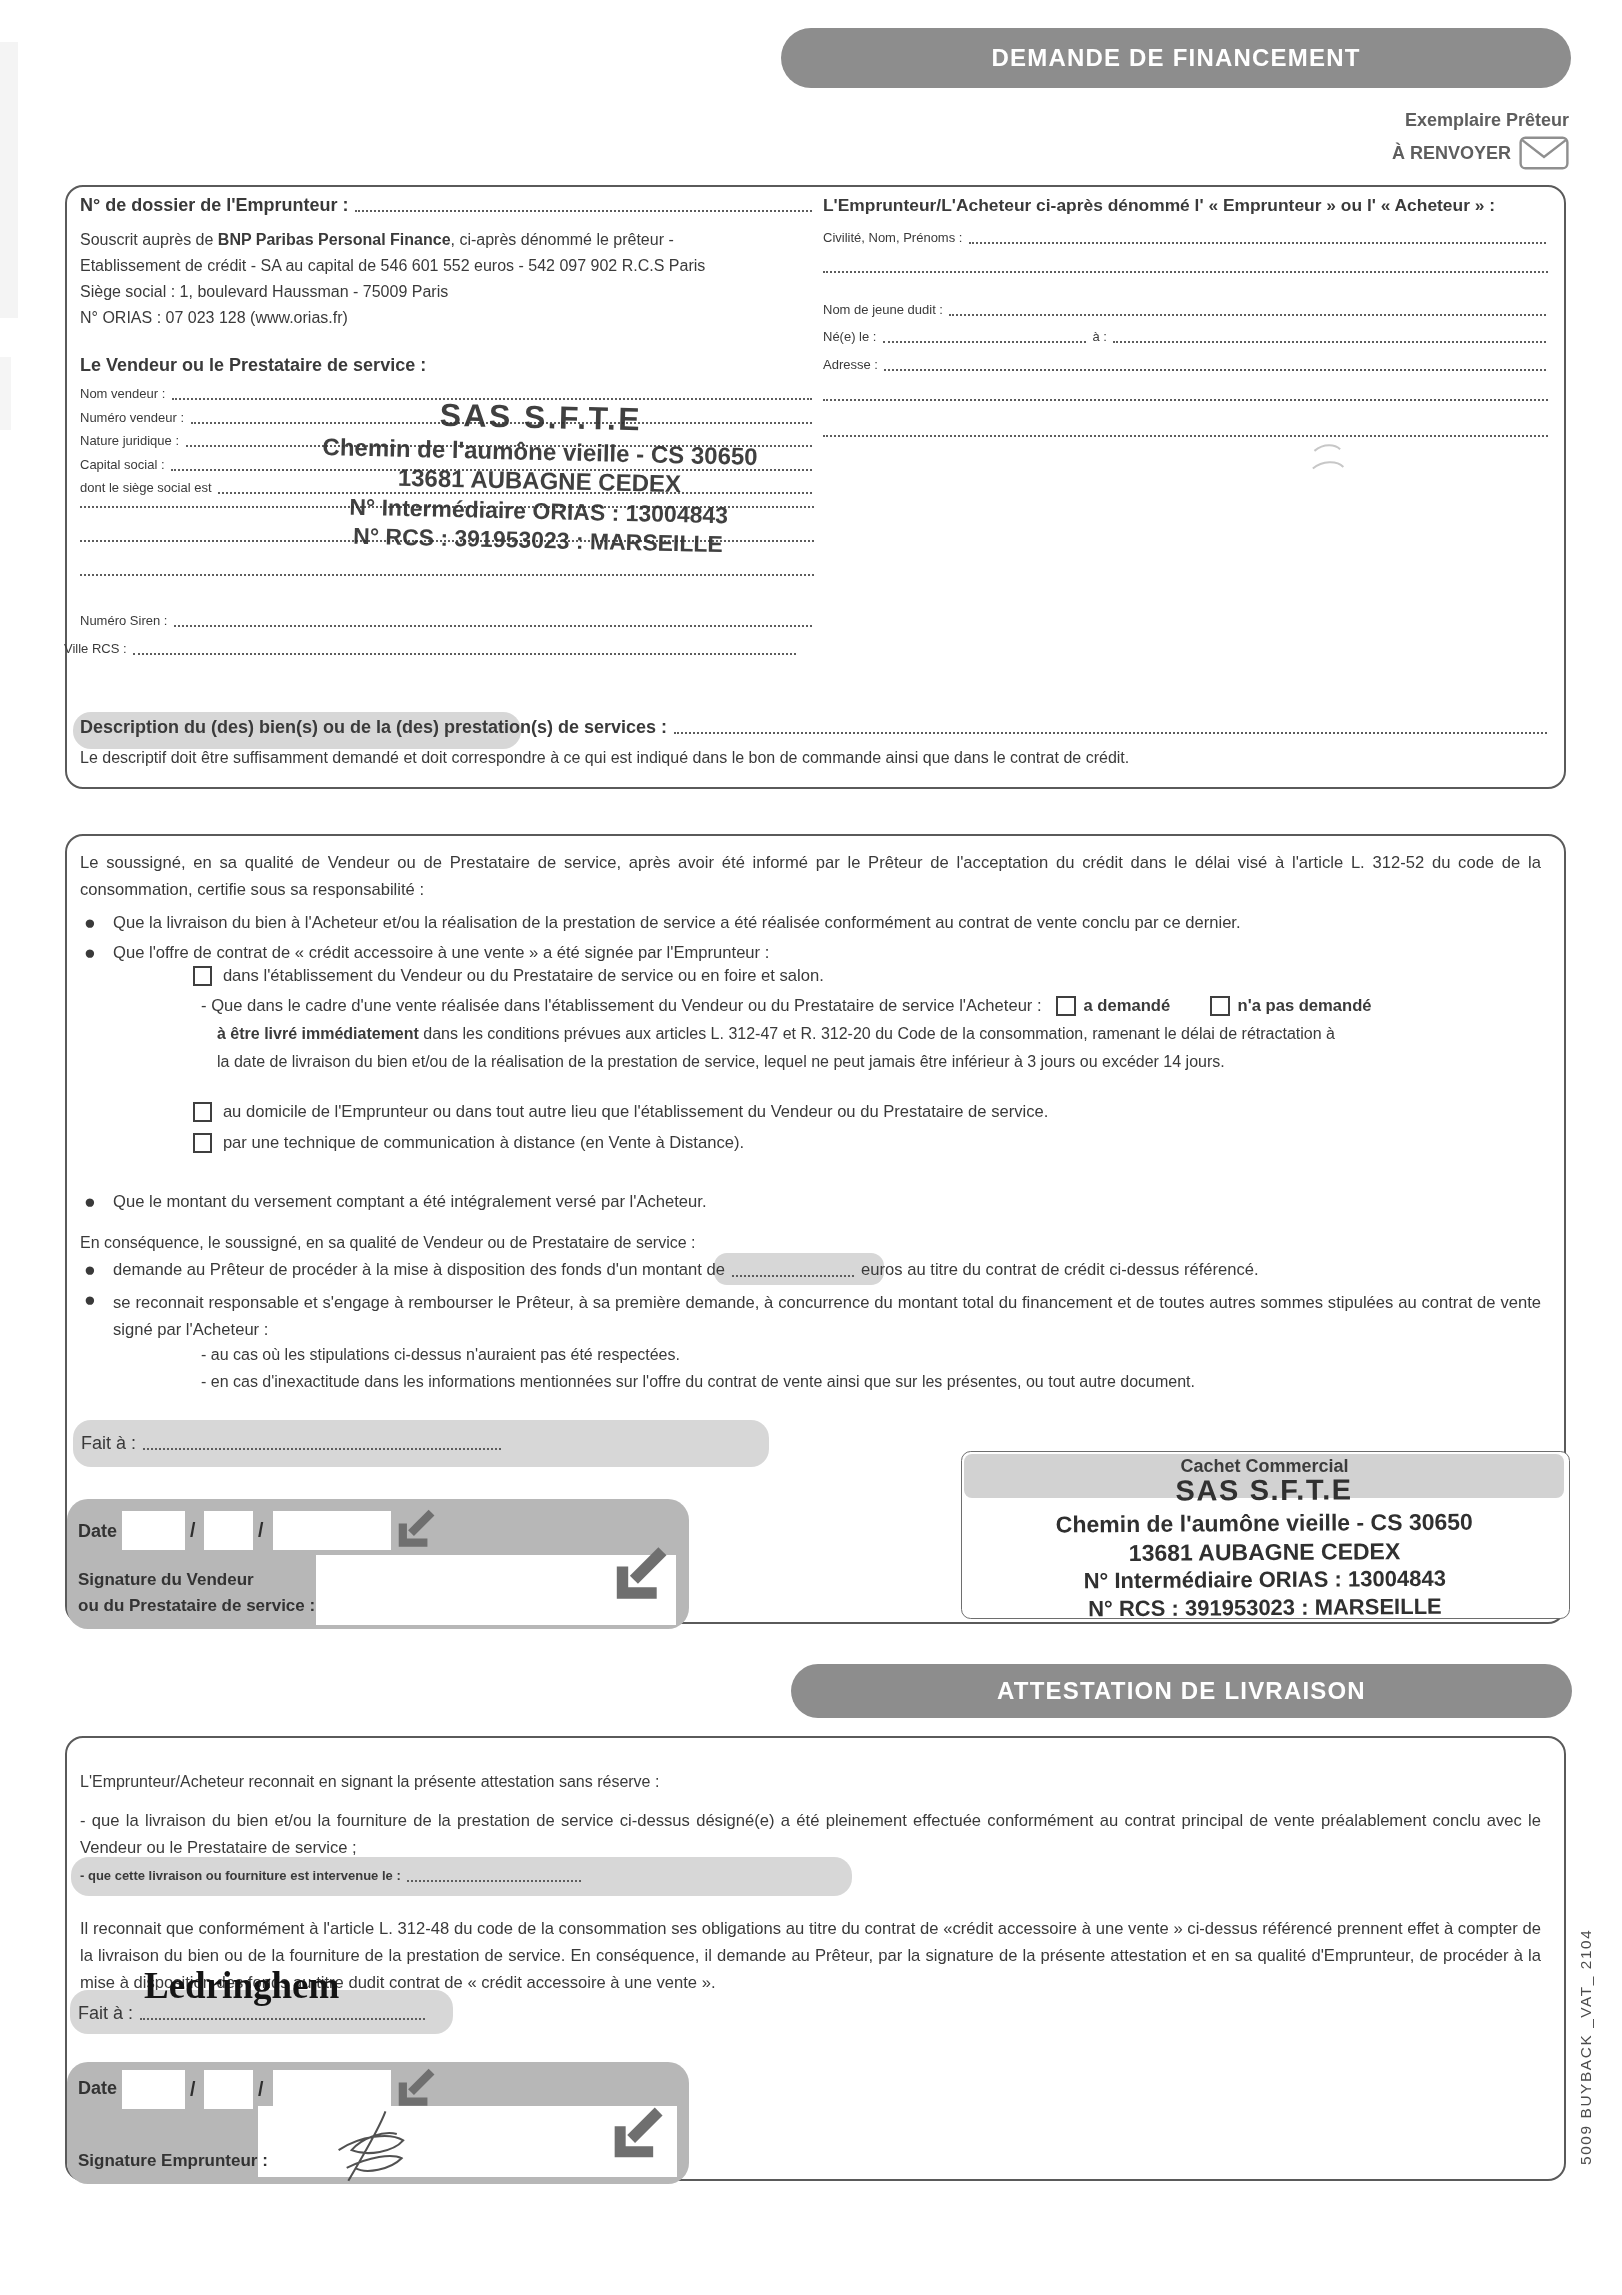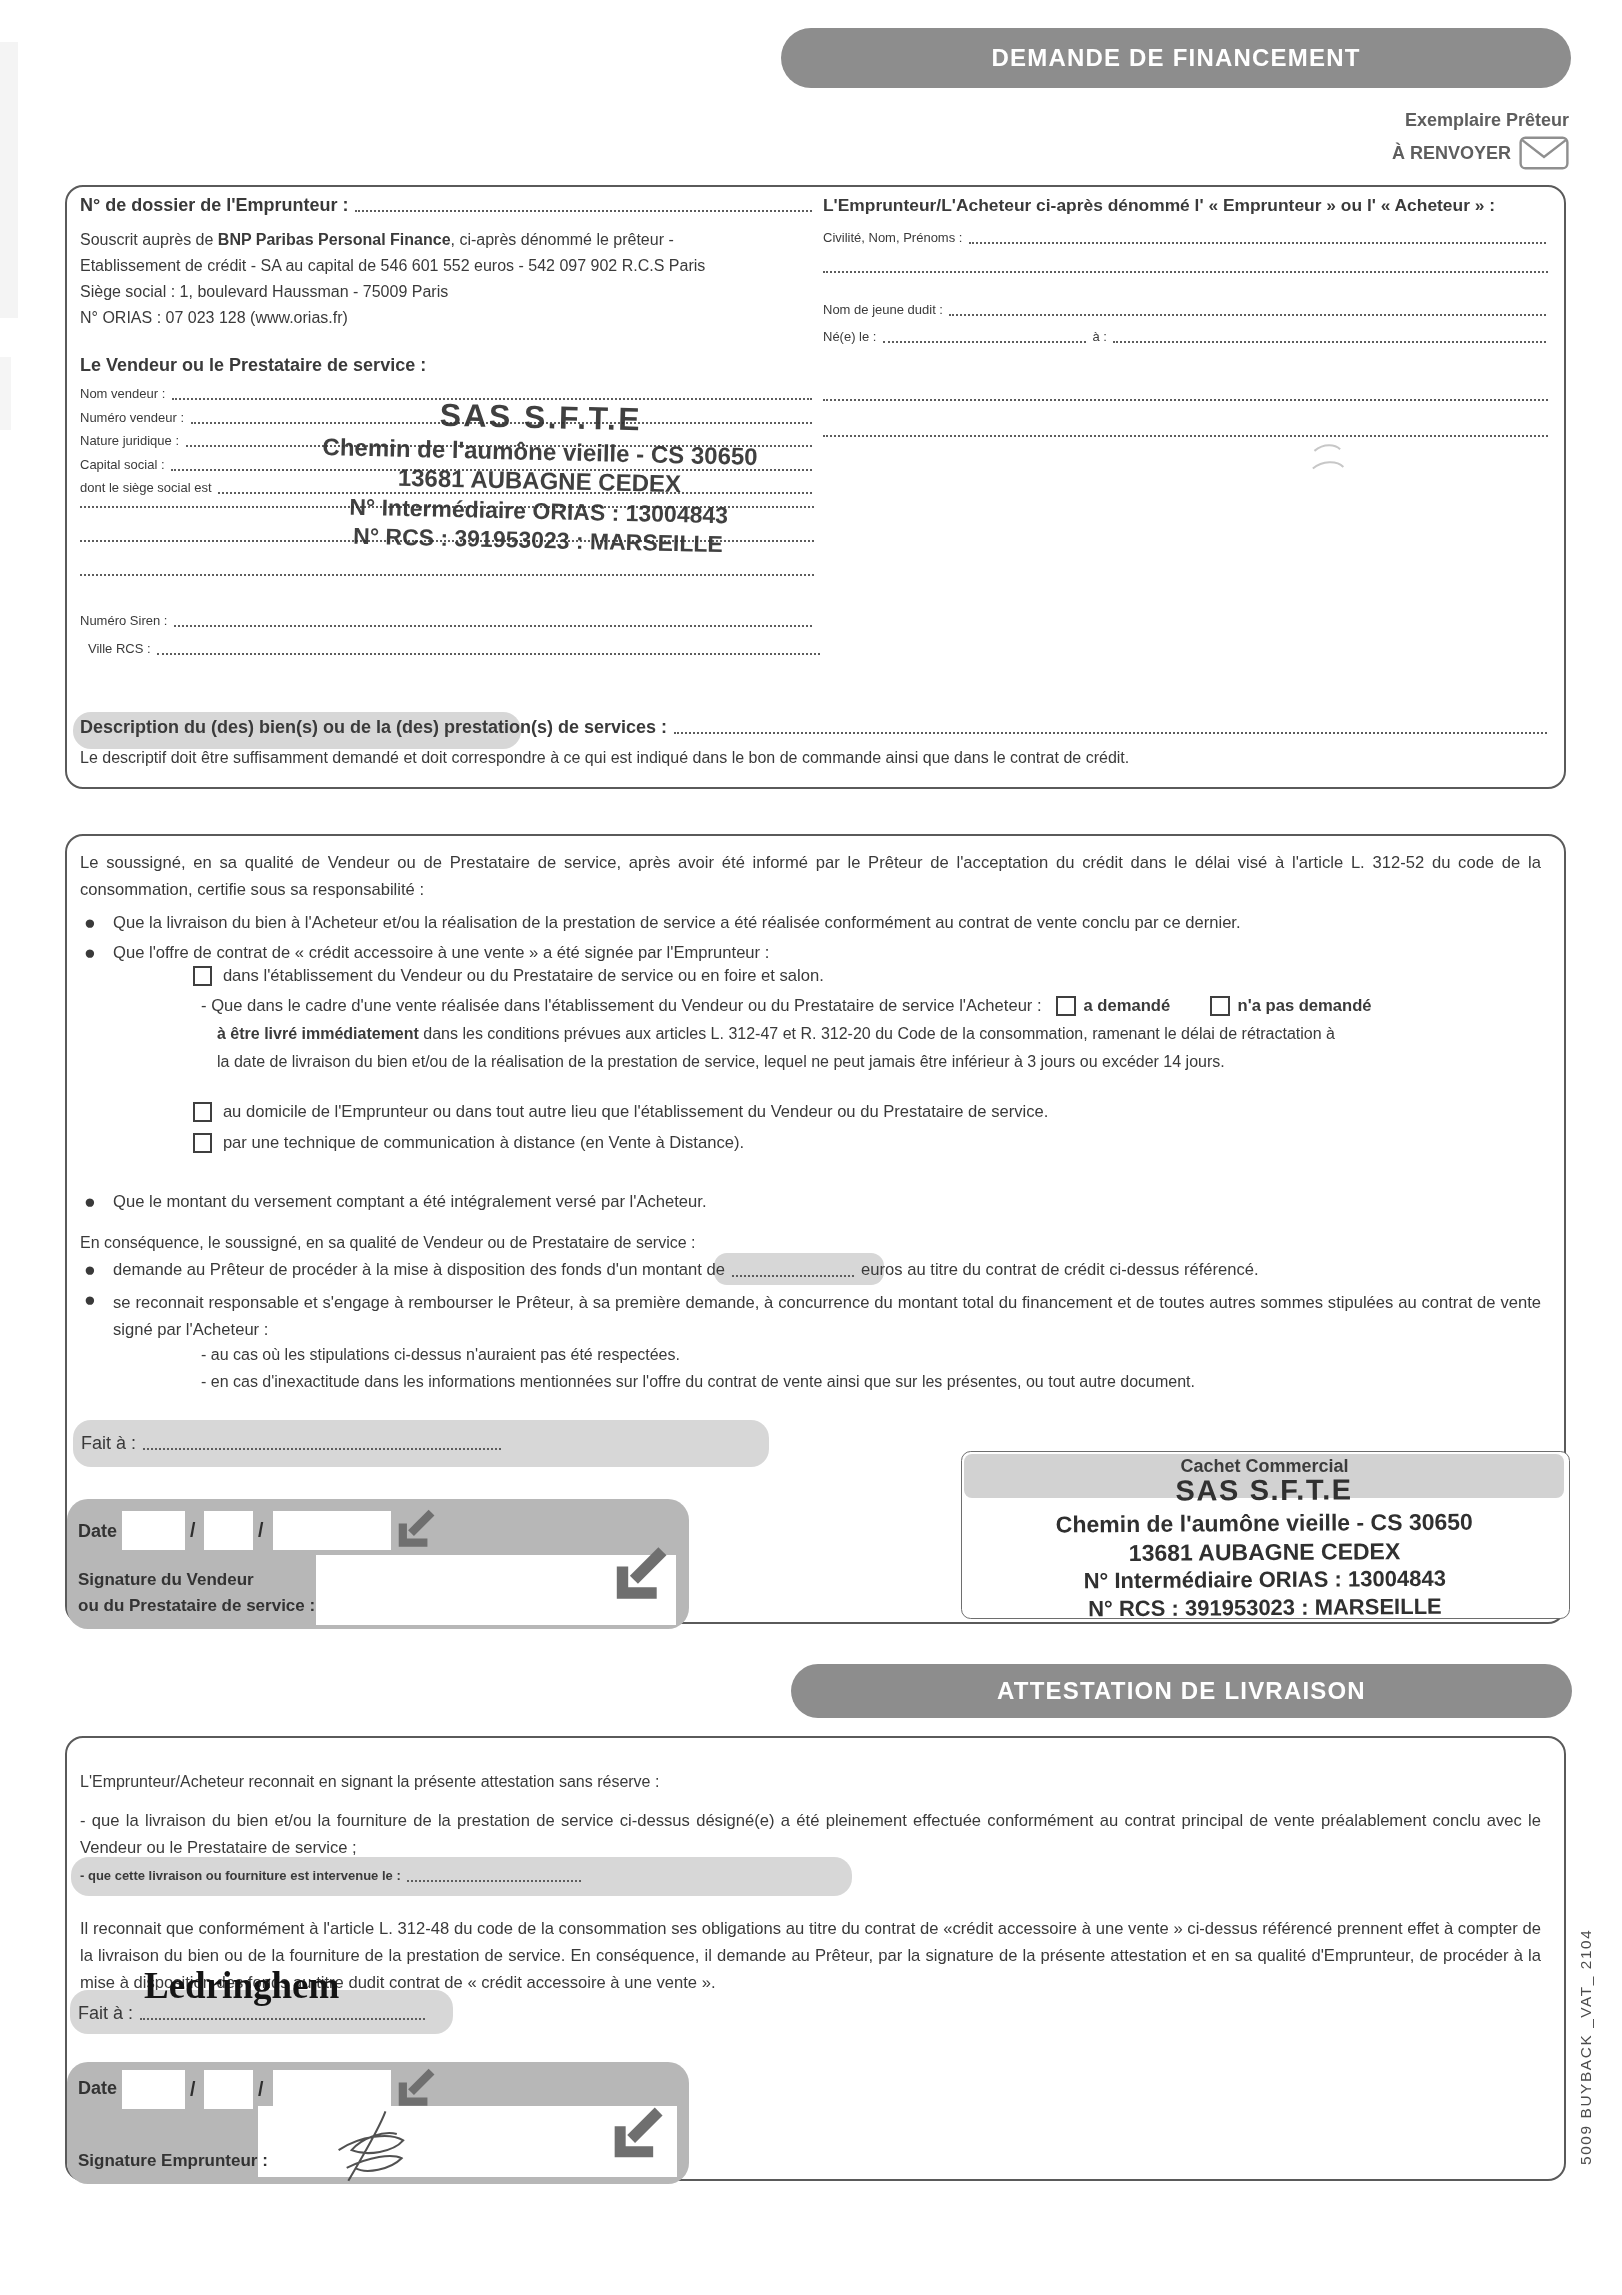--- a/index.html
+++ b/index.html
@@ -91,21 +91,21 @@
     <span class="lab">dont le siège social est</span>
       <span class="dots"></span>
   </div>
   <div class="dotline" style="left:80px;top:506px;width:734px"></div>
   <div class="dotline" style="left:80px;top:540px;width:734px"></div>
   <div class="dotline" style="left:80px;top:574px;width:734px"></div>
   <div class="row" style="left:80px;top:610px;width:734px">
     <span class="lab">Numéro Siren :</span>
       <span class="dots"></span>
   </div>
-  <div class="row" style="left:88px;top:638px;width:734px">
+  <div class="row" style="left:64px;top:638px;width:734px">
     <span class="lab">Ville RCS :</span>
       <span class="dots"></span>
   </div>
 
   <div class="stamp" style="left:207px;top:399px;width:665px;transform:rotate(1.3deg);opacity:.92">
     <div style="font-size:32px;letter-spacing:2.4px">SAS S.F.T.E</div>
     <div style="font-size:24px;margin-top:1.6px">Chemin de l'aumône vieille - CS 30650</div>
     <div style="font-size:24px;margin-top:1.6px">13681 AUBAGNE CEDEX</div>
     <div style="font-size:23px;margin-top:2.4px">N° Intermédiaire ORIAS : 13004843</div>
     <div style="font-size:23px;margin-top:2.4px">N° RCS : 391953023 :  MARSEILLE</div>
@@ -119,20 +119,24 @@
   <div class="dotline" style="left:823px;top:271px;width:725px"></div>
   <div class="row" style="left:823px;top:299px;width:725px">
     <span class="lab">Nom de jeune dudit :</span>
       <span class="dots"></span>
   </div>
   <div class="row" style="left:823px;top:326px;width:725px">
     <span class="lab">Né(e) le :</span>
     <span class="dots dfix" style="width:203px"></span>
     <span class="lab" style="margin-left:4.9px">à :</span>
     <span class="dots"></span>
+  </div>
+  <div class="row" style="left:823px;top:354px;width:725px">
+    <span class="lab">Adresse :</span>
+      <span class="dots"></span>
   </div>
   <div class="dotline" style="left:823px;top:399px;width:725px"></div>
   <div class="dotline" style="left:823px;top:435px;width:725px"></div>
 
   <div class="hlband" style="left:73px;top:712px;width:448px;height:37px"></div>
   <div class="row" style="left:80px;top:717px;width:1469px">
     <span class="lab b big">Description du (des) bien(s) ou de la (des) prestation(s) de services :</span>
     <span class="dots"></span>
   </div>
   <div class="ln" style="left:80px;top:747px;font-size:16px">Le descriptif doit être suffisamment demandé et doit correspondre à ce qui est indiqué dans le bon de commande ainsi que dans le contrat de crédit.</div>

